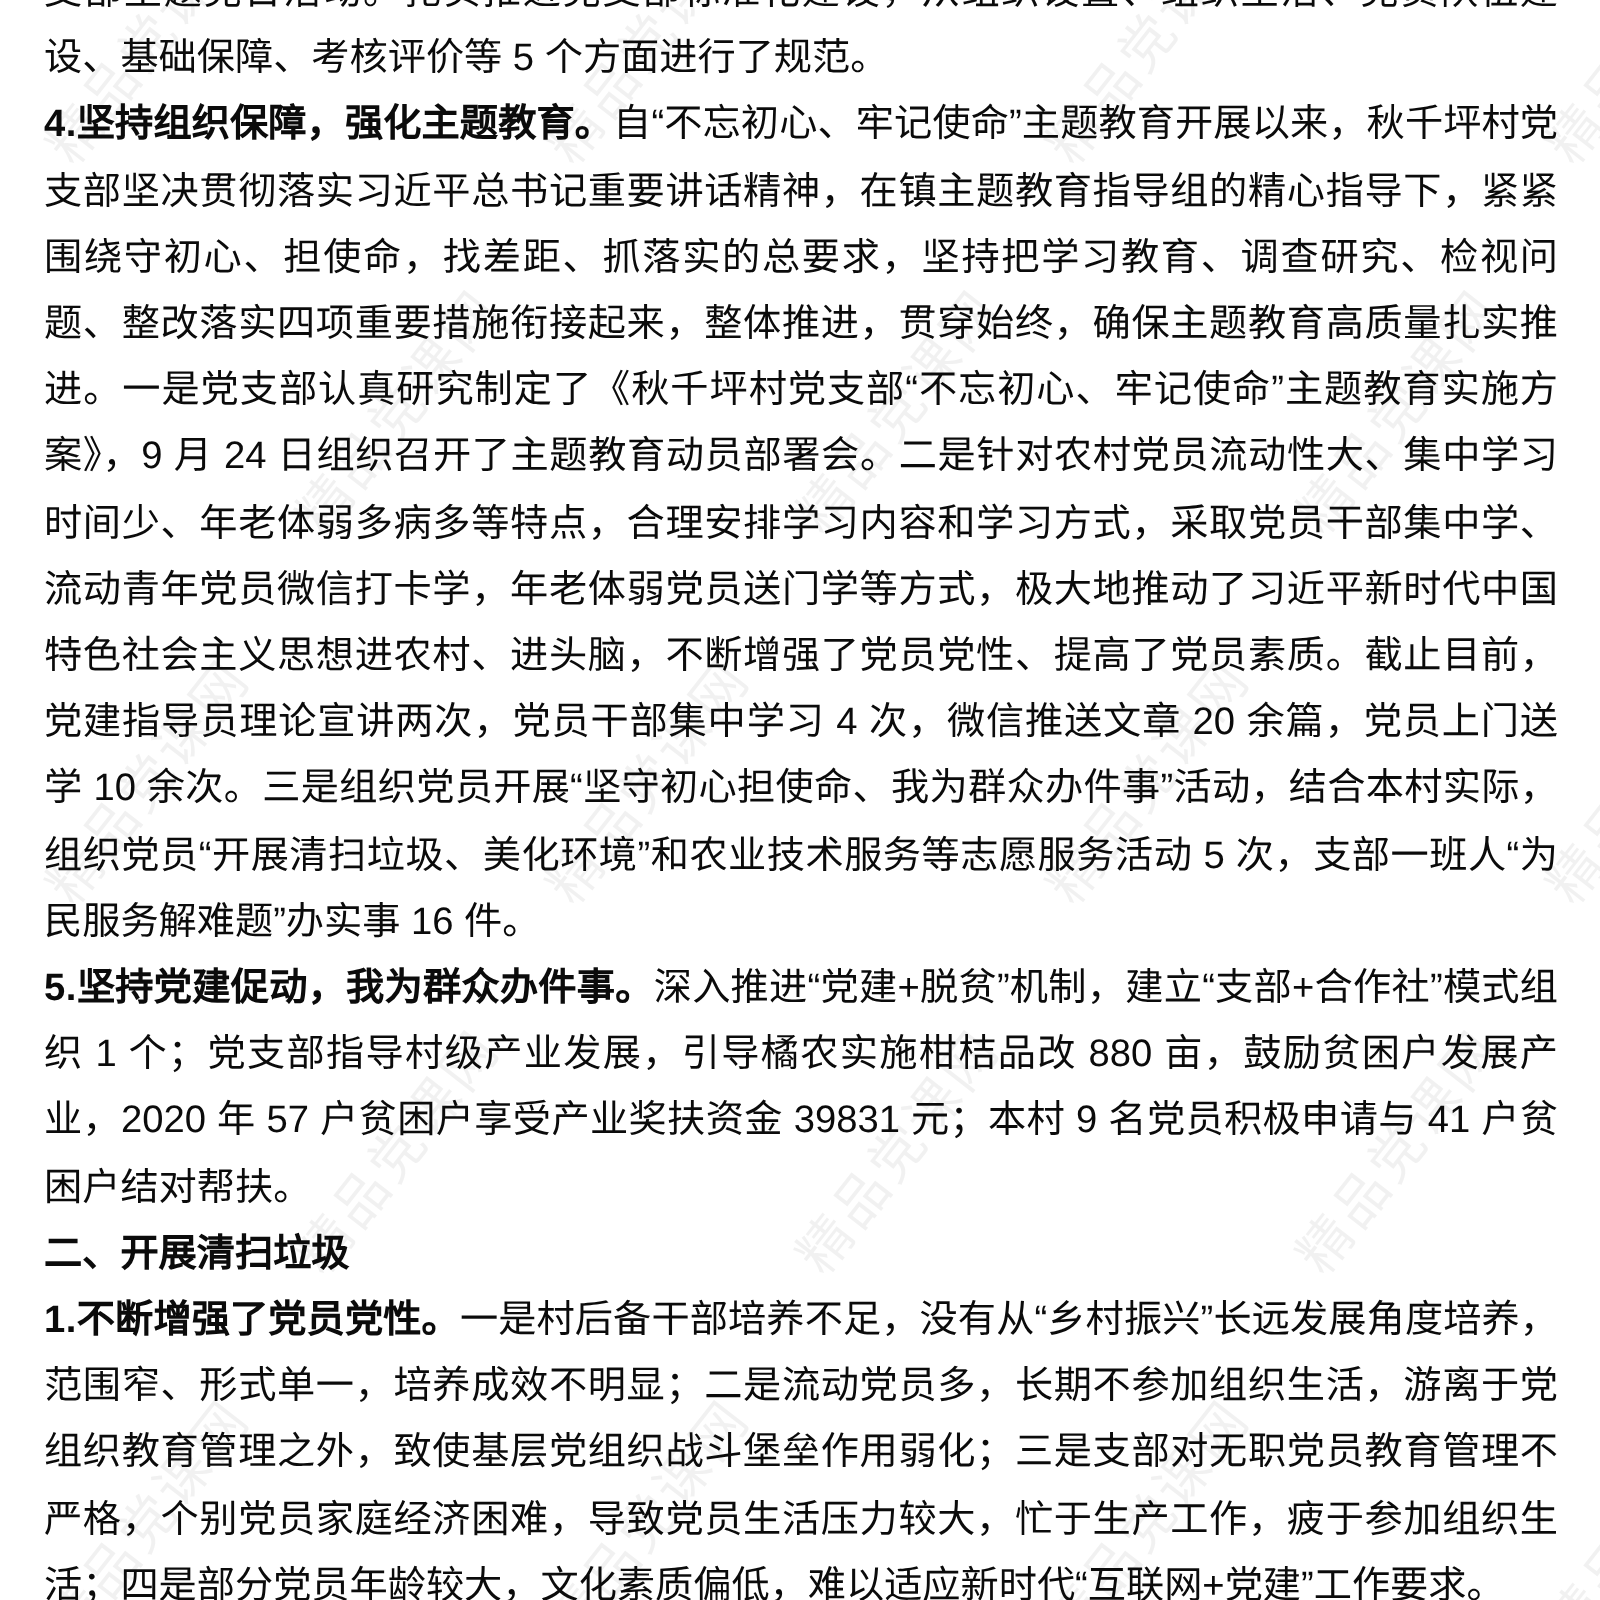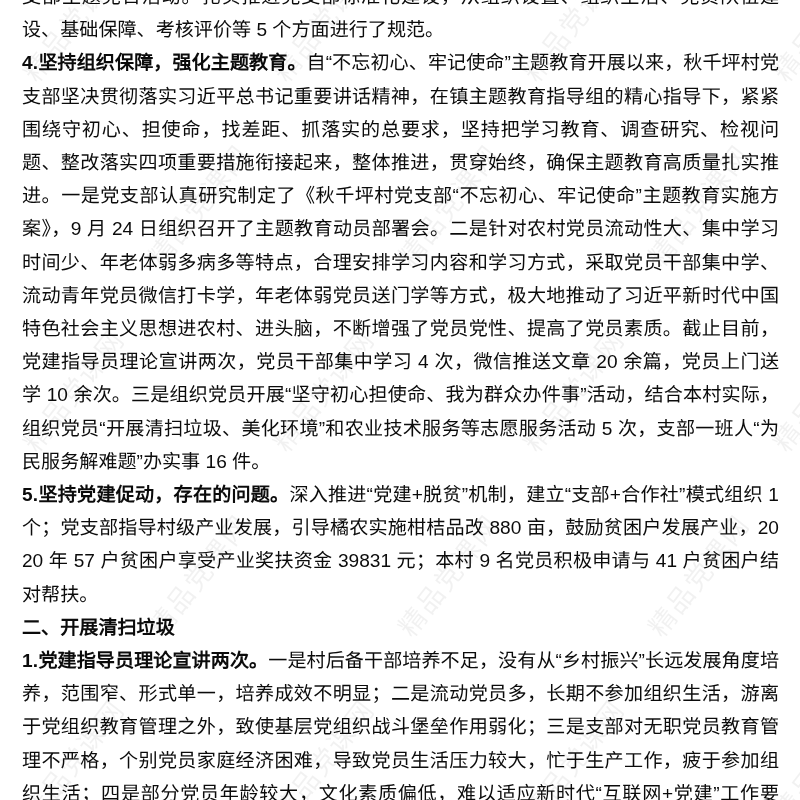--- a/index.html
+++ b/index.html
@@ -114,25 +114,25 @@
 
     <p>
       <span>支部主题党日活动。扎实推进党支部标准化建设，从组织设置、组织生活、党员队伍建设、基础保障、考核评价等 5 个方面进行了规范。</span>
     </p>
 
     <p>
       <span class="num b">4.</span><span class="b">坚持组织保障，强化主题教育。</span><span>自“不忘初心、牢记使命”主题教育开展以来，秋千坪村党支部坚决贯彻落实习近平总书记重要讲话精神，在镇主题教育指导组的精心指导下，紧紧围绕守初心、担使命，找差距、抓落实的总要求，坚持把学习教育、调查研究、检视问题、整改落实四项重要措施衔接起来，整体推进，贯穿始终，确保主题教育高质量扎实推进。一是党支部认真研究制定了《秋千坪村党支部“不忘初心、牢记使命”主题教育实施方案》，9 月 24 日组织召开了主题教育动员部署会。二是针对农村党员流动性大、集中学习时间少、年老体弱多病多等特点，合理安排学习内容和学习方式，采取党员干部集中学、流动青年党员微信打卡学，年老体弱党员送门学等方式，极大地推动了习近平新时代中国特色社会主义思想进农村、进头脑，不断增强了党员党性、提高了党员素质。截止目前，党建指导员理论宣讲两次，党员干部集中学习 4 次，微信推送文章 20 余篇，党员上门送学 10 余次。三是组织党员开展“坚守初心担使命、我为群众办件事”活动，结合本村实际，组织党员“开展清扫垃圾、美化环境”和农业技术服务等志愿服务活动 5 次，支部一班人“为民服务解难题”办实事 16 件。</span>
     </p>
 
     <p>
-      <span class="num b">5.</span><span class="b">坚持党建促动，存在的问题。</span><span>深入推进“党建+脱贫”机制，建立“支部+合作社”模式组织 1 个；党支部指导村级产业发展，引导橘农实施柑桔品改 880 亩，鼓励贫困户发展产业，2020 年 57 户贫困户享受产业奖扶资金 39831 元；本村 9 名党员积极申请与 41 户贫困户结对帮扶。</span>
+      <span class="num b">5.</span><span class="b">坚持党建促动，我为群众办件事。</span><span>深入推进“党建+脱贫”机制，建立“支部+合作社”模式组织 1 个；党支部指导村级产业发展，引导橘农实施柑桔品改 880 亩，鼓励贫困户发展产业，2020 年 57 户贫困户享受产业奖扶资金 39831 元；本村 9 名党员积极申请与 41 户贫困户结对帮扶。</span>
     </p>
 
     <p class="heading">
       <span>二、开展清扫垃圾</span>
     </p>
 
     <p>
-      <span class="num b">1.</span><span class="b">党建指导员理论宣讲两次。</span><span>一是村后备干部培养不足，没有从“乡村振兴”长远发展角度培养，范围窄、形式单一，培养成效不明显；二是流动党员多，长期不参加组织生活，游离于党组织教育管理之外，致使基层党组织战斗堡垒作用弱化；三是支部对无职党员教育管理不严格，个别党员家庭经济困难，导致党员生活压力较大，忙于生产工作，疲于参加组织生活；四是部分党员年龄较大，文化素质偏低，难以适应新时代“互联网+党建”工作要求。</span>
+      <span class="num b">1.</span><span class="b">不断增强了党员党性。</span><span>一是村后备干部培养不足，没有从“乡村振兴”长远发展角度培养，范围窄、形式单一，培养成效不明显；二是流动党员多，长期不参加组织生活，游离于党组织教育管理之外，致使基层党组织战斗堡垒作用弱化；三是支部对无职党员教育管理不严格，个别党员家庭经济困难，导致党员生活压力较大，忙于生产工作，疲于参加组织生活；四是部分党员年龄较大，文化素质偏低，难以适应新时代“互联网+党建”工作要求。</span>
     </p>
 
   </div>
 </div>
 
 </body></html>

